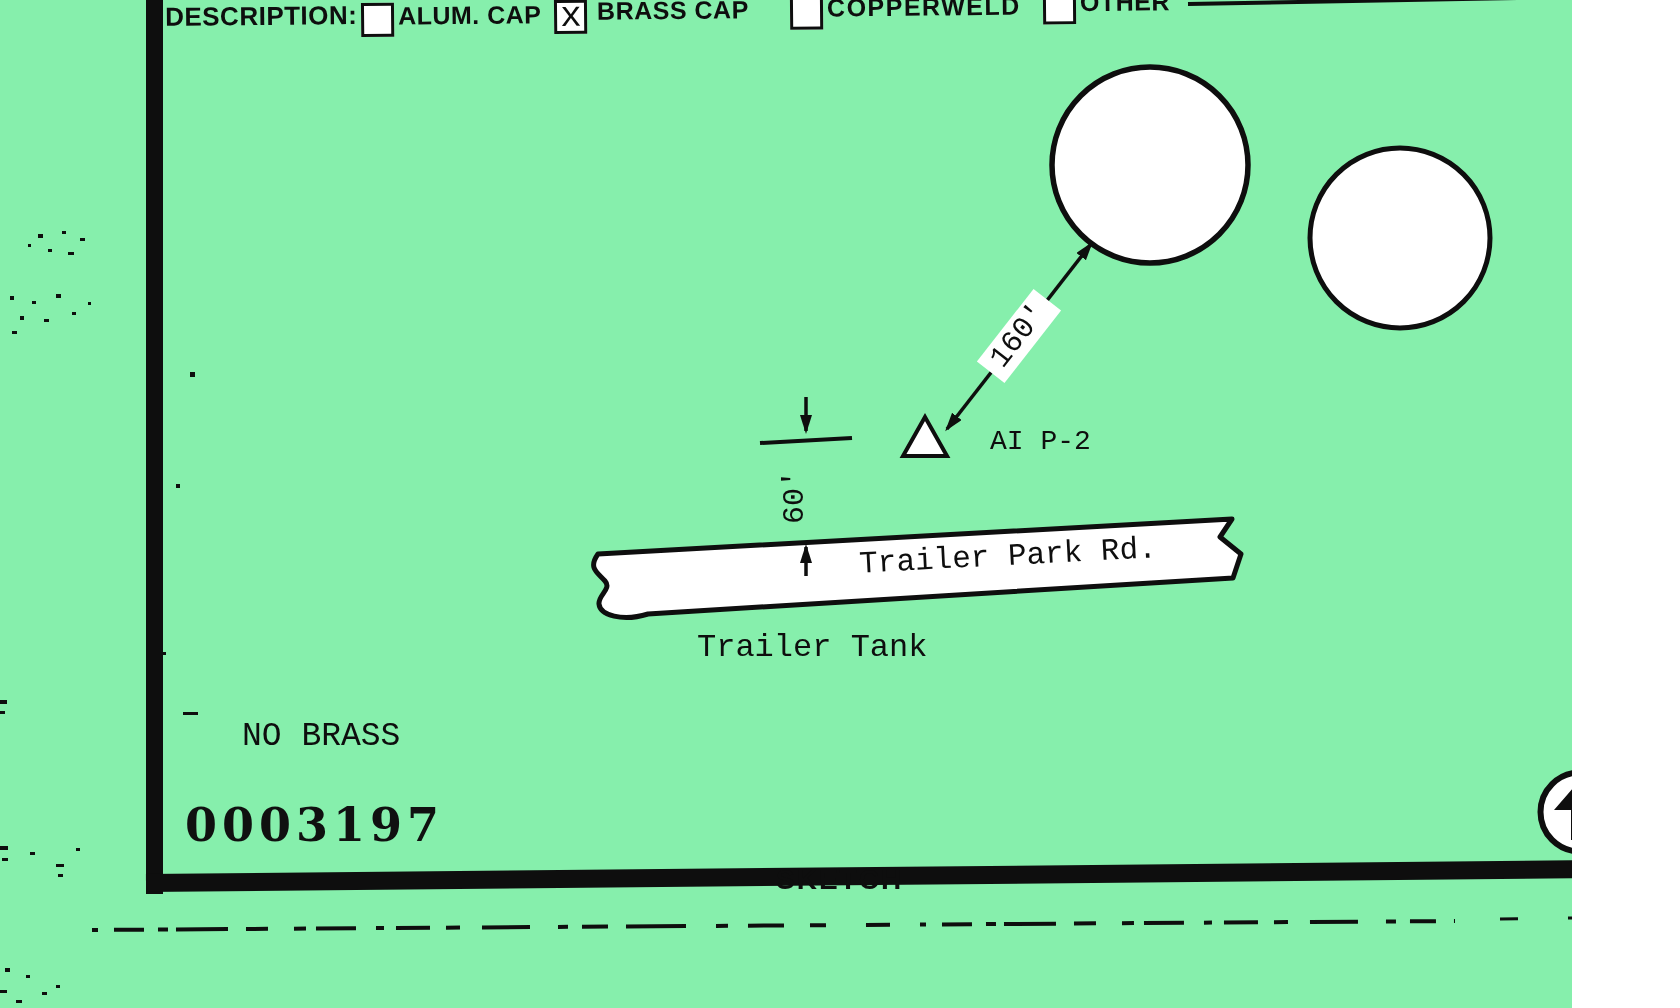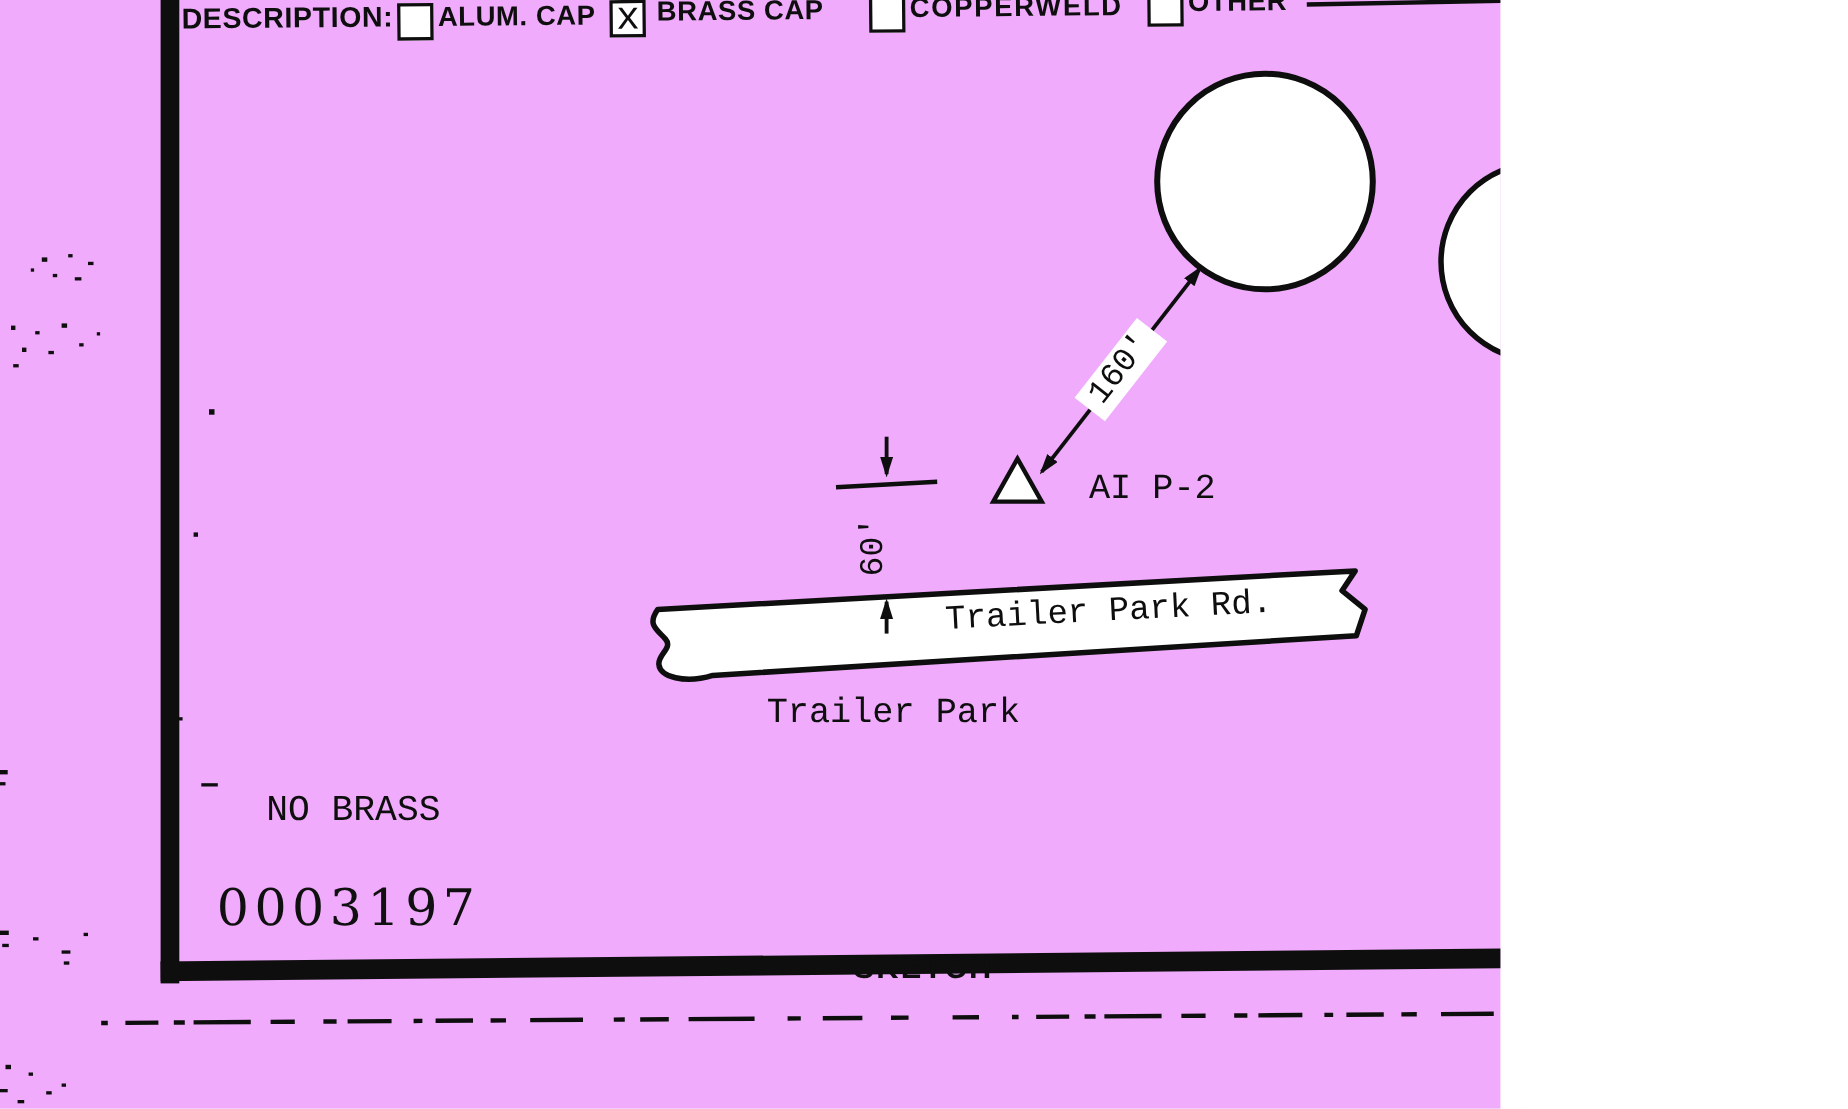--- a/index.html
+++ b/index.html
@@ -1,17 +1,17 @@
 <!DOCTYPE html>
 <html><head>
 <meta charset="utf-8">
 <title>Scanned Monument Record — Sketch</title>
 <style>
   html,body{margin:0;padding:0;background:#ffffff;}
-  .page{position:relative;width:1364px;height:1008px;background:#f0abfc;overflow:hidden;
+  .page{position:relative;width:1572px;height:1008px;background:#86efac;overflow:hidden;
         font-family:"Liberation Sans",sans-serif;color:#0e0e0e;}
   
   .border-bar{position:absolute;background:#0e0e0e;}
   
   .header-row{position:absolute;left:0;top:0;width:1680px;height:80px;
               transform:rotate(-0.55deg);transform-origin:150px 10px;}
   .desc-label{position:absolute;font-weight:700;font-size:26px;letter-spacing:.5px;white-space:pre;}
   .opt-label{position:absolute;font-weight:700;font-size:25px;letter-spacing:.5px;white-space:pre;}
   .checkbox{position:absolute;width:27px;height:28px;border:3px solid #0e0e0e;background:#fff;}
   .check-mark{position:absolute;left:3px;top:-4px;font-family:"Liberation Mono","DejaVu Sans Mono",monospace;
@@ -19,22 +19,22 @@
   .fill-line{position:absolute;left:1188px;top:12px;width:458px;height:0;border-top:4px solid #0e0e0e;
              transform:rotate(-0.5deg);transform-origin:left center;}
   
   .tw{position:absolute;font-family:"Liberation Mono","DejaVu Sans Mono",monospace;
       font-size:31px;line-height:1.1;white-space:pre;color:#0e0e0e;}
   .center-rot{transform:translate(-50%,-50%);}
   .tank-label{text-align:center;line-height:36px;}
   .lbl-160{transform:translate(-50%,-50%) rotate(-52deg);background:#ffffff;padding:1px 10px;font-size:30px;}
   .lbl-60{transform:translate(-50%,-50%) rotate(-90deg);font-size:30px;}
   .lbl-road{transform:translate(-50%,-50%) rotate(-3deg);}
-  .stamp{position:absolute;font-family:"DejaVu Serif","Liberation Serif",serif;font-weight:400;
-         font-size:46px;letter-spacing:5px;color:#101010;margin-left:12px;}
+  .stamp{position:absolute;font-family:"DejaVu Serif","Liberation Serif",serif;font-weight:700;
+         font-size:46px;letter-spacing:5px;color:#101010;}
   .caption{position:absolute;font-weight:700;font-size:28px;letter-spacing:2px;}
   svg{position:absolute;left:0;top:0;}
 </style>
 </head>
 <body>
 
 <div class="page">
 
   <svg width="1680" height="1008" viewBox="0 0 1680 1008">
     <defs>
@@ -138,27 +138,27 @@
     <span class="checkbox" style="left:1043px;top:-1px;"></span>
     <span class="opt-label" style="left:1080px;top:-3px;">OTHER</span>
 
     <span class="fill-line"></span>
   </div>
 
 
 
   <div class="tw lbl-160" style="left:1019px;top:336px;">160'</div>
 
-  <div class="tw" style="left:990px;top:427px;font-size:32px;">AI P-2</div>
+  <div class="tw" style="left:990px;top:427px;font-size:28px;">AI P-2</div>
 
   <div class="tw lbl-60" style="left:795px;top:497px;">60'</div>
 
   <div class="tw lbl-road" style="left:1008px;top:557px;">Trailer Park Rd.</div>
 
-  <div class="tw" style="left:697px;top:630px;font-size:32px;">Trailer Park</div>
+  <div class="tw" style="left:697px;top:630px;font-size:32px;">Trailer Tank</div>
 
   <div class="tw" style="left:242px;top:719px;font-size:33px;">NO BRASS</div>
 
   <div class="stamp" style="left:185px;top:798px;">0003197</div>
 
   <div class="caption" style="left:776px;top:840px;margin-top:24px;">SKETCH</div>
 
 </div>
 
 </body></html>

